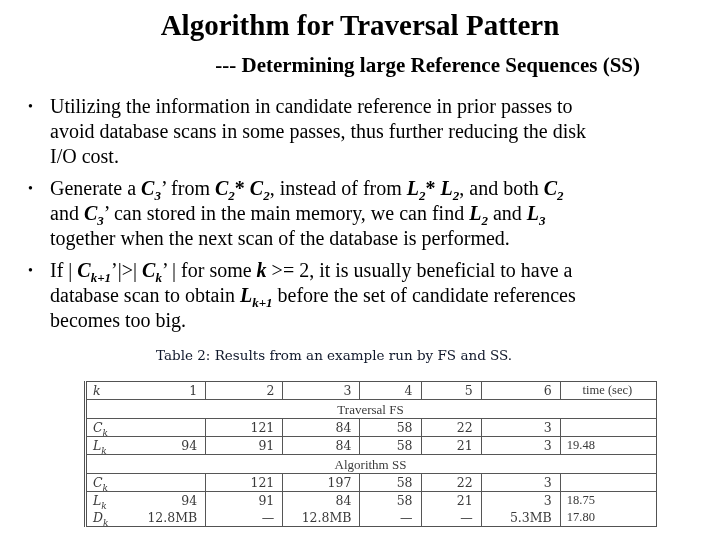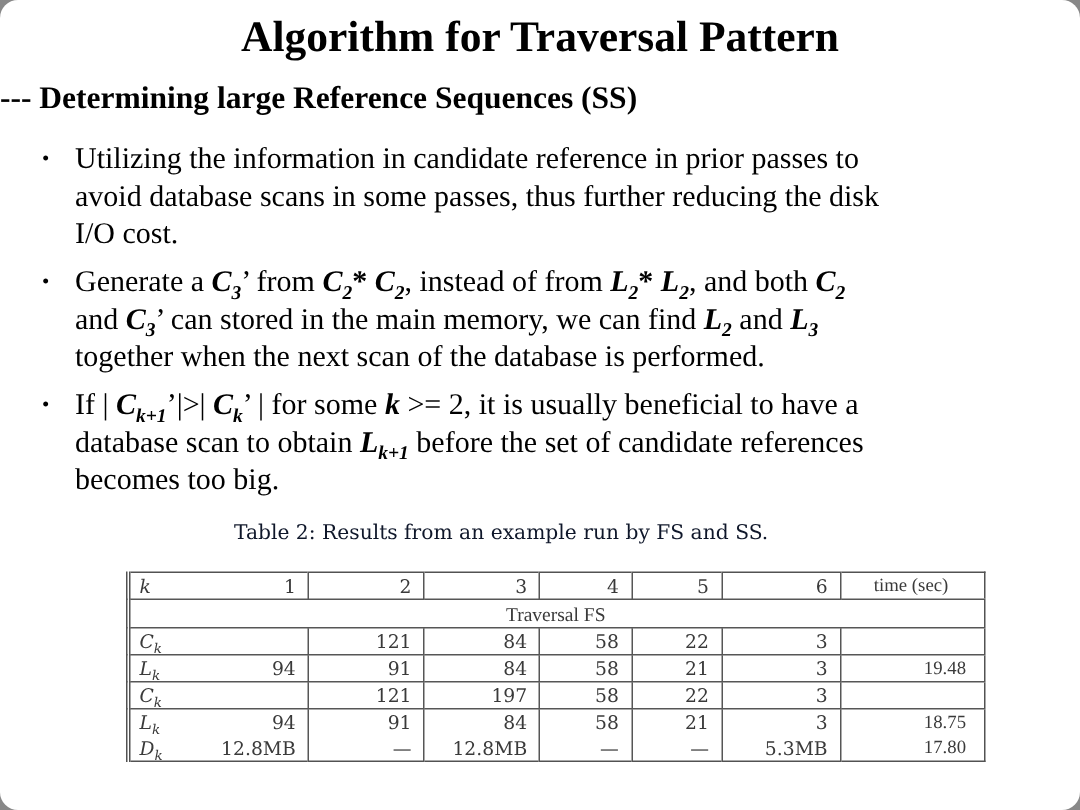--- a/index.html
+++ b/index.html
@@ -1,40 +1,40 @@
 <!DOCTYPE html>
 <html><head>
 <meta charset="utf-8">
 <style>
   html,body{margin:0;padding:0;background:#888;}
   .slide{position:relative;width:720px;height:540px;background:#ffffff;overflow:hidden;
-         font-family:"Liberation Serif",serif;color:#000;border-radius:12px;}
+         font-family:"Liberation Serif",serif;color:#000;}
   .title{position:absolute;top:8px;left:0;width:720px;text-align:center;
          font-size:29px;font-weight:bold;line-height:34px;}
-  .subtitle{position:absolute;top:52px;left:0;width:640px;text-align:left;
+  .subtitle{position:absolute;top:52px;left:0;width:640px;text-align:right;
          font-size:21px;font-weight:bold;line-height:26px;}
   .bullets{position:absolute;top:94px;left:28px;width:682px;margin:0;padding:0;list-style:none;
          font-size:20px;line-height:25px;}
   .bullets li{display:flex;margin:0 0 7px 0;}
   .bmark{width:22px;flex:0 0 22px;font-size:14px;line-height:25px;}
   .btext{flex:1;}
   .mv{font-style:italic;font-weight:bold;}
   .btext sub{font-size:13px;line-height:0;font-style:italic;font-weight:bold;}
   .figure{position:absolute;left:84px;top:345px;width:575px;color:#3d3d3d;
          font-family:"DejaVu Serif",serif;}
   .caption{position:absolute;left:72px;top:2px;font-size:13.5px;white-space:nowrap;color:#0f172a;}
   .rtable{position:absolute;left:0;top:36px;border-collapse:collapse;table-layout:fixed;
          width:573px;font-size:12.5px;color:#3a3a3a;
          border:1px solid #525252;border-left:3px double #525252;}
   .rtable td{height:15px;line-height:15px;padding:1px 8px 1px 6px;overflow:hidden;white-space:nowrap;
          border-right:1px solid #565656;border-bottom:1px solid #565656;}
   .rtable td:last-child{border-right:none;font-family:Liberation Serif, serif;}
   .rtable td.band{text-align:center;border-right:none;font-size:13px;height:16px;}
   .rtable td.num{text-align:right;}
-  .rtable td.time{text-align:right;padding-right:12px;}
+  .rtable td.time{padding-right:12px;}
   .rtable td.thead-time{text-align:center;}
   .rtable tr.no-bb td{border-bottom:none;}
   .fc{display:flex;justify-content:space-between;align-items:baseline;}
   .rtable sub{font-size:9px;line-height:0;font-style:italic;}
   .rlabel{font-style:italic;}
 </style>
 </head>
 <body>
 
 <div class="slide">
@@ -106,20 +106,23 @@
               </div>
             </td>
             <td class="num">91</td>
             <td class="num">84</td>
             <td class="num">58</td>
             <td class="num">21</td>
             <td class="num">3</td>
             <td class="time">19.48</td>
           </tr>
           <tr>
+            <td class="band" colspan="7">Algorithm SS</td>
+          </tr>
+          <tr>
             <td>
               <div class="fc">
                 <span class="rlabel">C<sub>k</sub></span>
                 <span></span>
               </div>
             </td>
             <td class="num">121</td>
             <td class="num">197</td>
             <td class="num">58</td>
             <td class="num">22</td>

